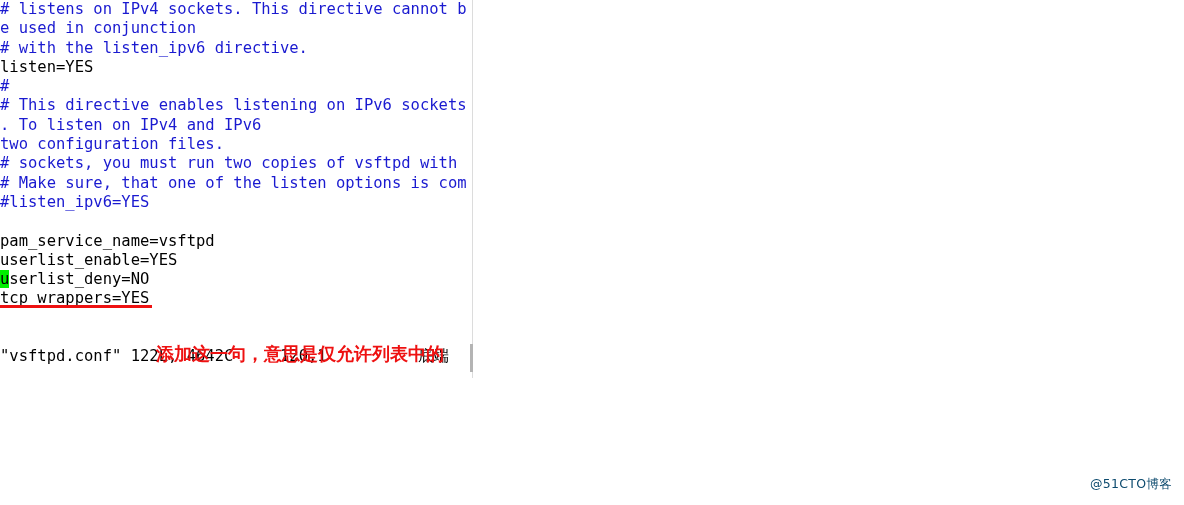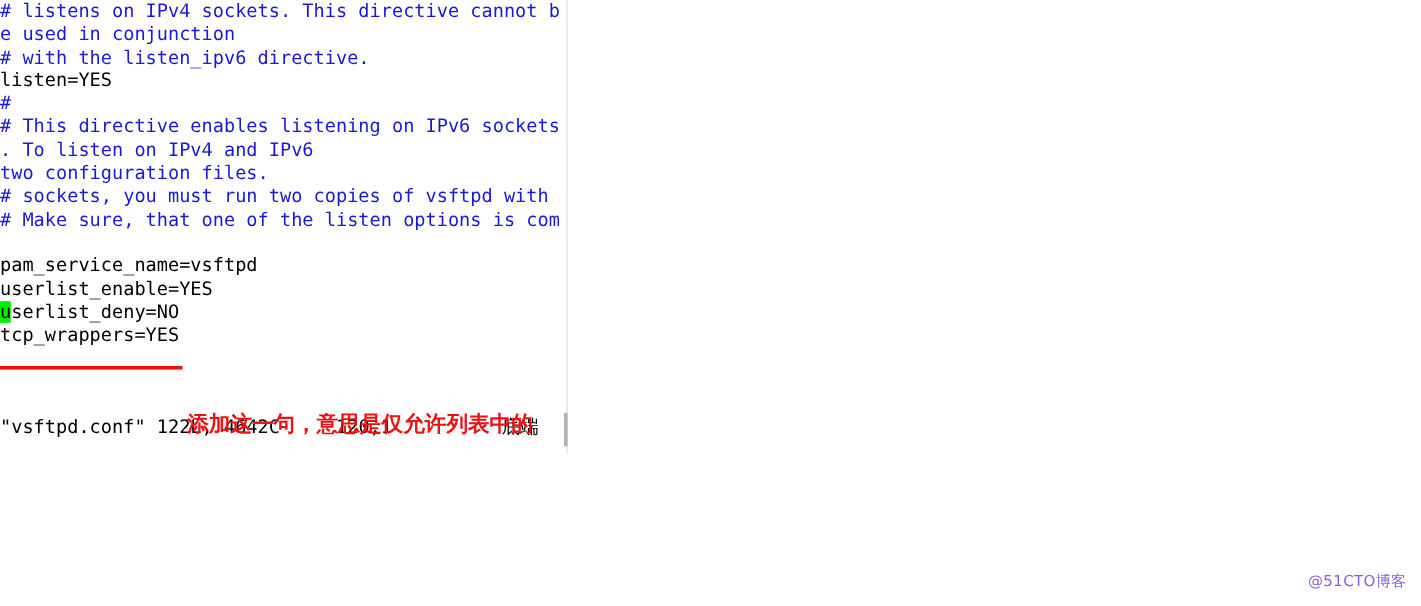--- a/index.html
+++ b/index.html
@@ -114,21 +114,21 @@
   #status-scroll {
     position: absolute; left: 418px; top: 0;
     font-family: "DejaVu Serif", "Liberation Serif", serif;
   }
 
   
   #watermark {
     position: absolute;
     right: 12px;
     bottom: 12px;
-    color: #8b5cf6;
+    color: #0c4a6e;
     font-size: 12.5px;
     font-family: "DejaVu Sans", "Liberation Sans", sans-serif;
     letter-spacing: 0.3px;
     user-select: none;
   }
 </style>
 </head>
 <body>
 
 <div id="terminal-pane">
@@ -137,20 +137,21 @@
     <div class="buf-line comment"># listens on IPv4 sockets. This directive cannot b</div>
     <div class="buf-line comment">e used in conjunction</div>
     <div class="buf-line comment"># with the listen_ipv6 directive.</div>
     <div class="buf-line code">listen=YES</div>
     <div class="buf-line comment">#</div>
     <div class="buf-line comment"># This directive enables listening on IPv6 sockets</div>
     <div class="buf-line comment">. To listen on IPv4 and IPv6</div>
     <div class="buf-line comment">two configuration files.</div>
     <div class="buf-line comment"># sockets, you must run two copies of vsftpd with</div>
     <div class="buf-line comment"># Make sure, that one of the listen options is com</div>
+    <div class="buf-line comment">#listen_ipv6=YES</div>
     <div class="buf-line blank"></div>
     <div class="buf-line code">pam_service_name=vsftpd</div>
     <div class="buf-line code">userlist_enable=YES</div>
     <div class="buf-line code" id="line-with-cursor"><span class="cursor-cell">u</span><span>serlist_deny=NO</span></div>
     <div class="buf-line code">tcp_wrappers=YES</div>
   </div>
 
   <div id="annotation-underline"></div>
 
   <div id="status-line">

